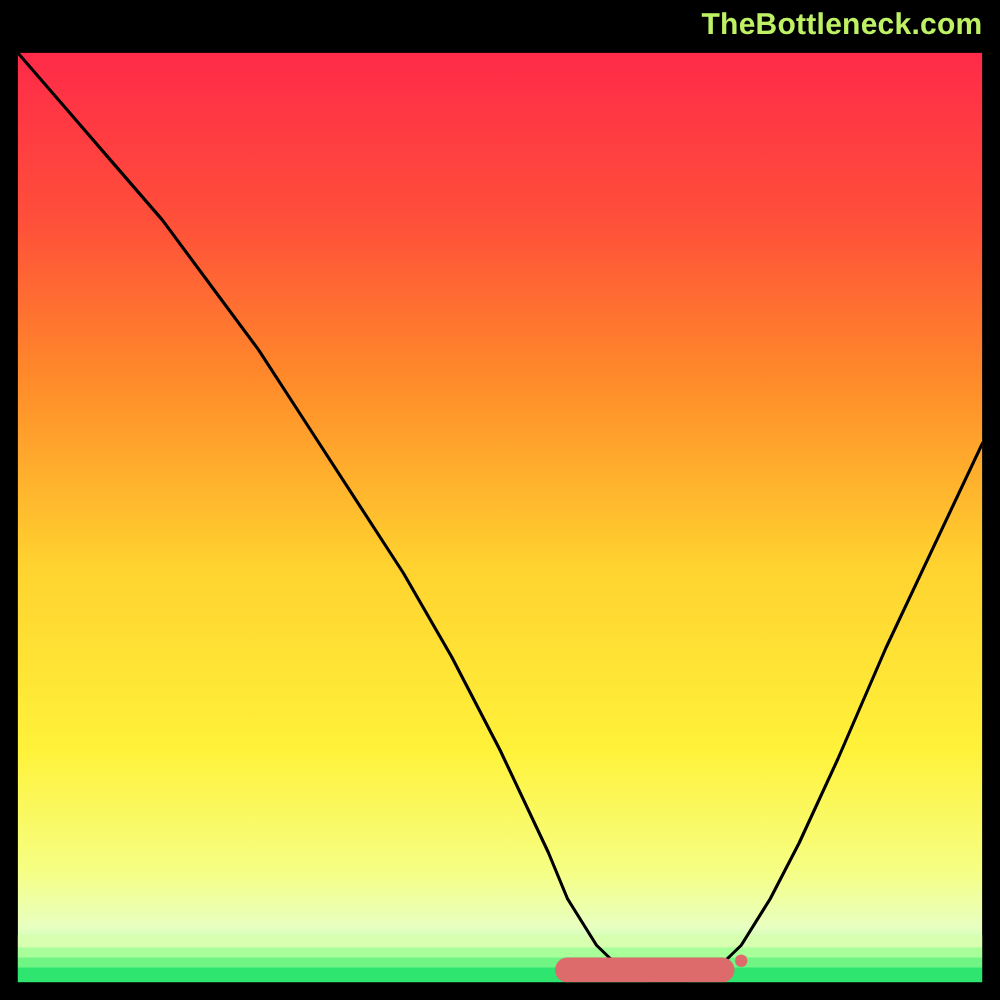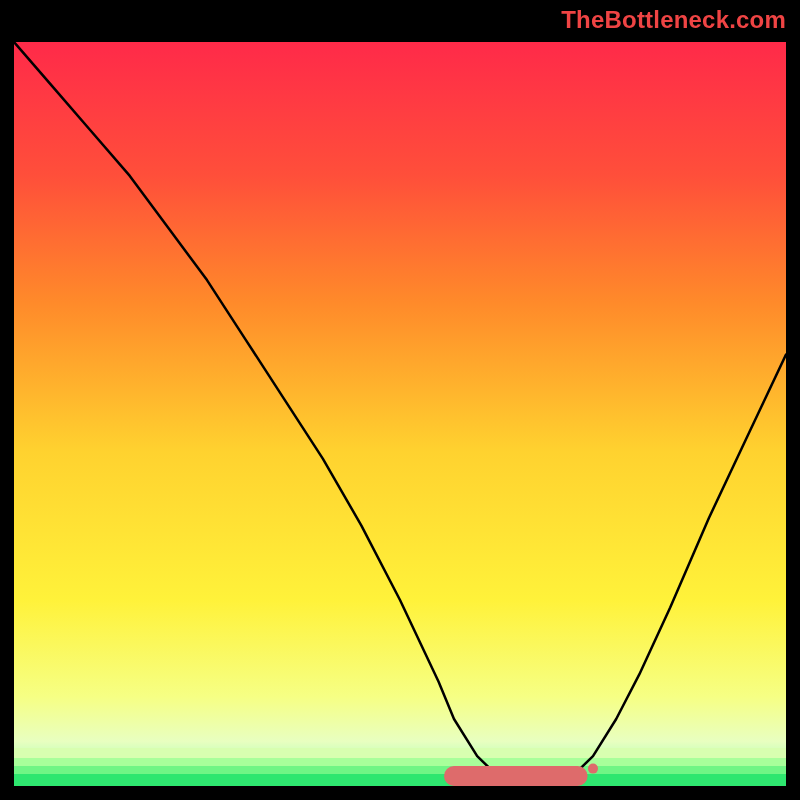--- a/index.html
+++ b/index.html
@@ -1,18 +1,18 @@
 <!DOCTYPE html>
 <html><head>
 <meta charset="utf-8">
 <style>
   * { margin: 0; padding: 0; box-sizing: border-box; }
   body { width: 800px; height: 800px; background: #000; font-family: Arial, sans-serif; }
   .outer { width: 800px; height: 800px; background: #000; position: relative; }
-  .watermark { position: absolute; top: 6px; right: 14px; color: #ef4444; font-size: 24px; font-weight: 600; letter-spacing: 0.2px; }
+  .watermark { position: absolute; top: 6px; right: 14px; color: #bef264; font-size: 24px; font-weight: 600; letter-spacing: 0.2px; }
   .plot-area {
     position: absolute;
     left: 14px; right: 14px; top: 42px; bottom: 14px;
     overflow: hidden;
   }
   svg { display: block; width: 100%; height: 100%; }
   .curve { fill: none; stroke: #000; stroke-width: 2.5; stroke-linejoin: round; stroke-linecap: round; }
   .band { fill: none; stroke: #de6b6b; stroke-width: 20; stroke-linecap: round; }
   .dot { fill: #de6b6b; }
 </style>

